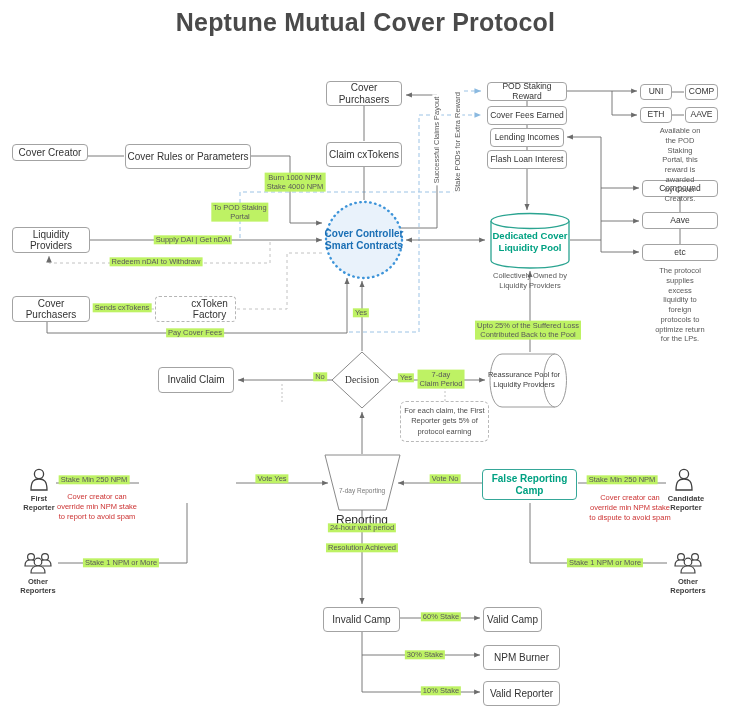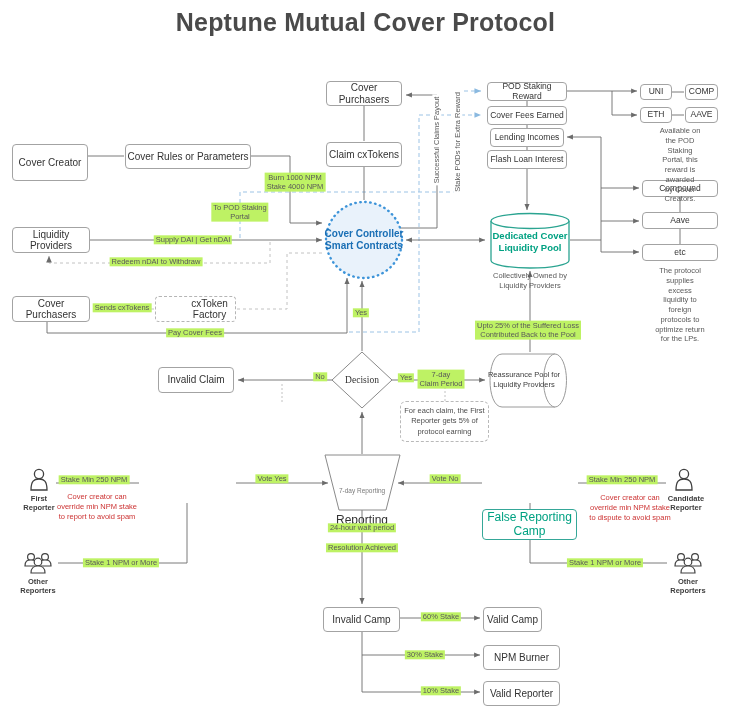--- a/index.html
+++ b/index.html
@@ -7,21 +7,21 @@
             font-family:"Liberation Sans", sans-serif; overflow:hidden; }
   .title { position:absolute; left:0; right:0; top:8px; text-align:center;
            font-size:25px; font-weight:bold; color:#4a4a4a; letter-spacing:.2px; }
   svg.wires { position:absolute; left:0; top:0; width:731px; height:720px; }
   .node { position:absolute; box-sizing:border-box; background:#fff; border:1px solid #a3a3a3;
           border-radius:4px; display:flex; align-items:center; justify-content:center;
           text-align:center; font-size:10px; color:#333; line-height:1.12; white-space:pre-line; z-index:3; }
   .node.sm { font-size:8.5px; border-radius:4px; }
   .node.dashed { border-style:dashed; border-color:#b5b5b5;padding-left:28px; }
   .node.red   { border-color:#e06666; color:#c0392b; font-weight:bold; font-size:8px; }
-  .node.green { border-color:#35a798; color:#00a182; font-weight:normal; font-size:12px;margin-top:40px; }
+  .node.green { border-color:#35a798; color:#00a182; font-weight:bold; font-size:10px; }
   .olabel { position:absolute; transform:translate(-50%,-50%); text-align:center;
             white-space:pre-line; z-index:4; }
   .circle-text { color:#1a6fb5; font-weight:bold; font-size:10px; line-height:1.2; }
   .pool-text { color:#00a182; font-weight:bold; font-size:9.5px; line-height:1.25; }
   .reass-text { color:#3d3d3d; font-size:7.5px; line-height:1.3; }
   .dec-text { color:#333; font-size:9.5px;font-family:Liberation Serif, serif; }
   .rep-text { color:#333; font-size:12px;margin-top:43px; }
   .rep-sub { color:#7a7a7a; font-size:6.5px; }
   .elabel { position:absolute; transform:translate(-50%,-50%); background:#bef264; padding:0 2px;
             font-size:7.5px; color:#595959; text-align:center; white-space:pre-line;
@@ -157,21 +157,21 @@
   <div class="node sm" style="left:487px;top:106px;width:80px;height:19px">Cover Fees Earned</div>
   <div class="node sm" style="left:490px;top:128px;width:74px;height:19px">Lending Incomes</div>
   <div class="node sm" style="left:487px;top:150px;width:80px;height:19px">Flash Loan Interest</div>
   <div class="node sm" style="left:640px;top:84px;width:32px;height:16px">UNI</div>
   <div class="node sm" style="left:685px;top:84px;width:33px;height:16px">COMP</div>
   <div class="node sm" style="left:640px;top:107px;width:32px;height:16px">ETH</div>
   <div class="node sm" style="left:685px;top:107px;width:33px;height:16px">AAVE</div>
   <div class="node sm" style="left:642px;top:180px;width:76px;height:17px">Compound</div>
   <div class="node sm" style="left:642px;top:212px;width:76px;height:17px">Aave</div>
   <div class="node sm" style="left:642px;top:244px;width:76px;height:17px">etc</div>
-  <div class="node" style="left:12px;top:144px;width:76px;height:37px">Cover Creator</div>
+  <div class="node" style="left:12px;top:144px;width:76px;height:17px">Cover Creator</div>
   <div class="node" style="left:125px;top:144px;width:126px;height:25px">Cover Rules or Parameters</div>
   <div class="node" style="left:12px;top:227px;width:78px;height:26px">Liquidity Providers</div>
   <div class="node" style="left:12px;top:296px;width:78px;height:26px">Cover Purchasers</div>
   <div class="node dashed" style="left:155px;top:296px;width:81px;height:26px">cxToken Factory</div>
   <div class="node" style="left:158px;top:367px;width:76px;height:26px">Invalid Claim</div>
   <div class="node green" style="left:482px;top:469px;width:95px;height:31px">False Reporting Camp</div>
   <div class="node" style="left:323px;top:607px;width:77px;height:25px">Invalid Camp</div>
   <div class="node" style="left:483px;top:607px;width:59px;height:25px">Valid Camp</div>
   <div class="node" style="left:483px;top:645px;width:77px;height:25px">NPM Burner</div>
   <div class="node" style="left:483px;top:681px;width:77px;height:25px">Valid Reporter</div>

